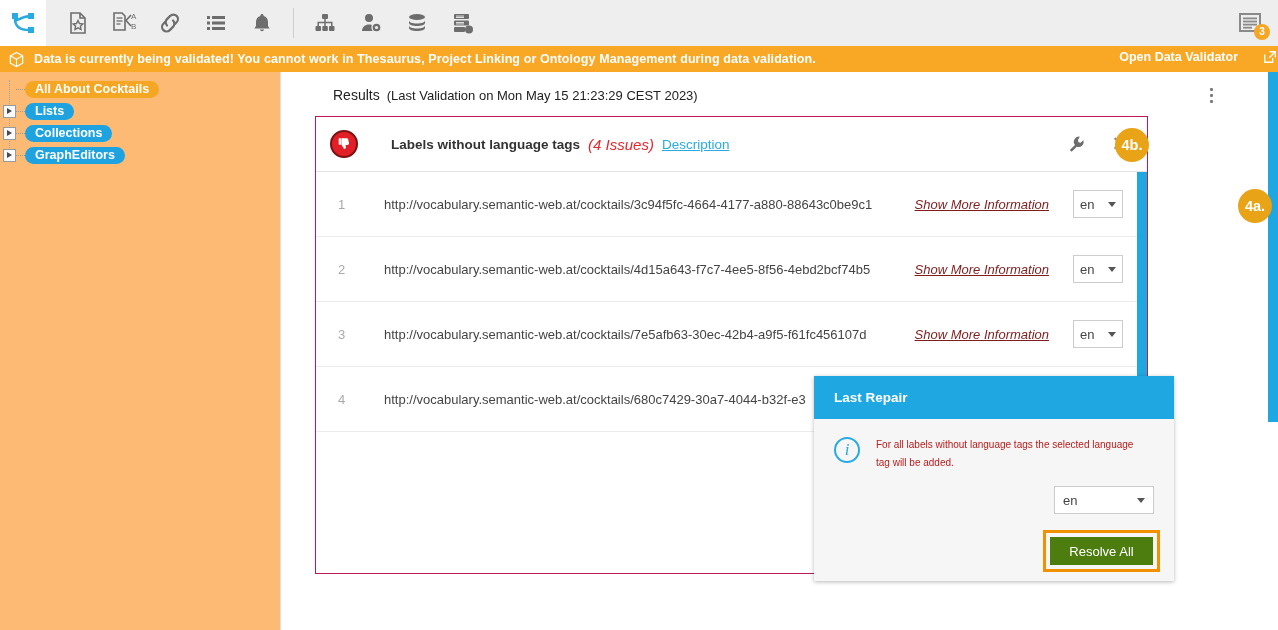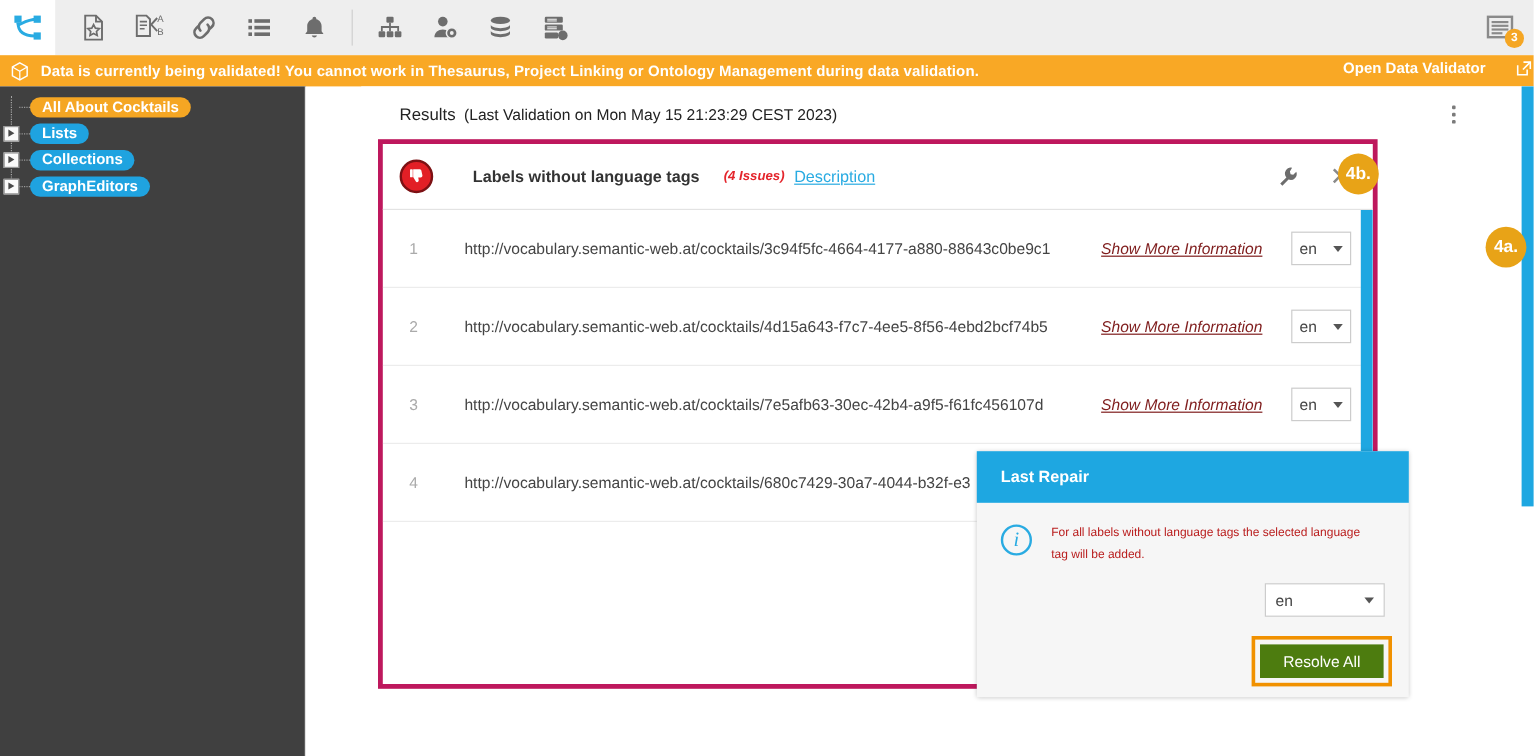--- a/index.html
+++ b/index.html
@@ -94,22 +94,22 @@
     color: #ffffff;
     font-size: 12.5px;
     font-weight: bold;
     white-space: nowrap;
   }
 
   
   .sidebar {
     position: absolute;
     left: 0; top: 72px;
-    width: 255px; height: 558px;
-    background: #404040;
+    width: 281px; height: 558px;
+    background: #fdba74;
     border-right: 1px solid #e2e2e2;
     box-sizing: border-box;
     padding-top: 6px;
   }
   .tree-row {
     position: relative;
     height: 22px;
     display: flex;
     align-items: center;
     padding-left: 3px;
@@ -198,21 +198,21 @@
     border-radius: 1px;
     display: block;
   }
 
   
   .card {
     position: absolute;
     left: 14px; top: 44px;
     width: 833px;
     height: 458px;
-    border: 4px solid #be185d;
+    border: 1px solid #be185d;
     background: #ffffff;
     box-sizing: border-box;
   }
   .card-head {
     height: 55px;
     border-bottom: 1px solid #e3e3e3;
     display: flex;
     align-items: center;
     padding: 0 0 0 14px;
     box-sizing: border-box;
@@ -227,25 +227,25 @@
     flex: 0 0 auto;
     box-sizing: border-box;
   }
   .card-title {
     font-size: 13.5px;
     font-weight: bold;
     color: #333333;
     margin-left: 33px;
   }
   .card-issues {
-    font-size: 11px;
-    font-weight: bold;
+    font-size: 15px;
+    font-weight: normal;
     font-style: italic;
     color: #e4252c;
-    margin-left: 20px;
+    margin-left: 8px;
   }
   .card-desc {
     font-size: 13.5px;
     color: #29abe2;
     text-decoration: underline;
     margin-left: 8px;
     cursor: pointer;
   }
   .card-head-right {
     margin-left: auto;

